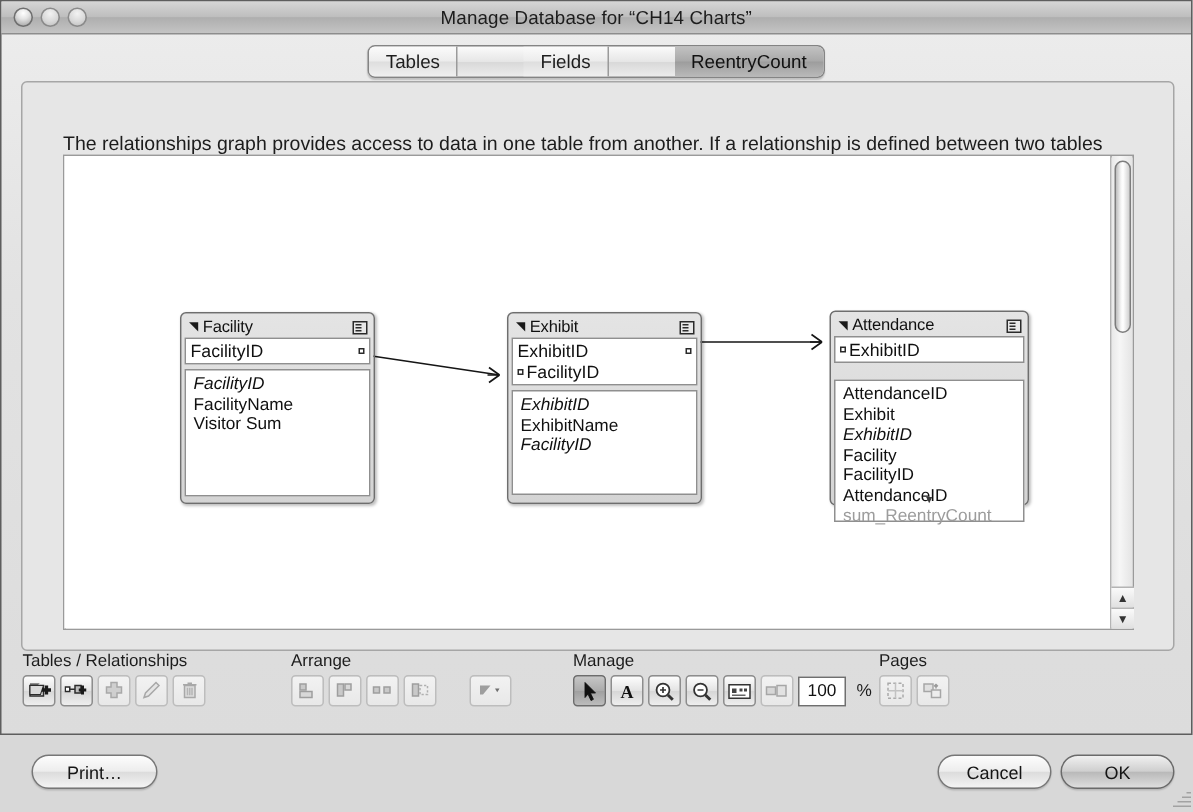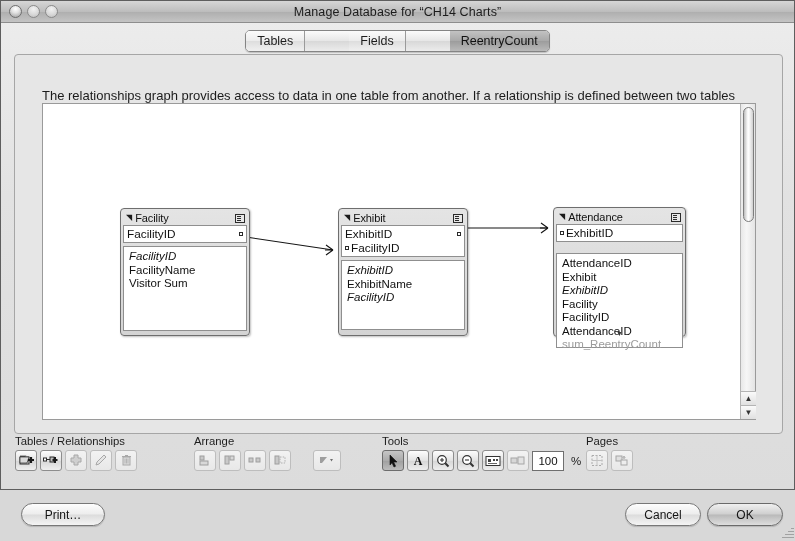--- a/index.html
+++ b/index.html
@@ -415,21 +415,21 @@
         <span class="ibtn nob wide">
           <svg width="20" height="13" viewBox="0 0 20 13">
             <path d="M3 3h7l-5 6H3z" fill="#9e9e9e"></path>
             <path d="M13 5l3 0-1.5 2.5z" fill="#6f6f6f"></path>
           </svg>
         </span>
       </div>
     </div>
 
     <div class="tgroup" style="left:368px;">
-      <span class="tglabel">Tools</span>
+      <span class="tglabel">Manage</span>
       <div class="trow">
         <span class="ibtn sel">
           <svg width="11" height="14" viewBox="0 0 11 14">
             <path d="M2 1l7 7H5.6l2 4.2-1.6.8-2-4.3L2 11z" fill="#111" stroke="#111" stroke-width=".6"></path>
           </svg>
         </span>
         <span class="ibtn">
           <svg width="12" height="13" viewBox="0 0 12 13">
             <text x="6" y="11" font-size="12" font-family="Liberation Serif, serif" font-weight="bold" text-anchor="middle" fill="#111">A</text>
           </svg>

